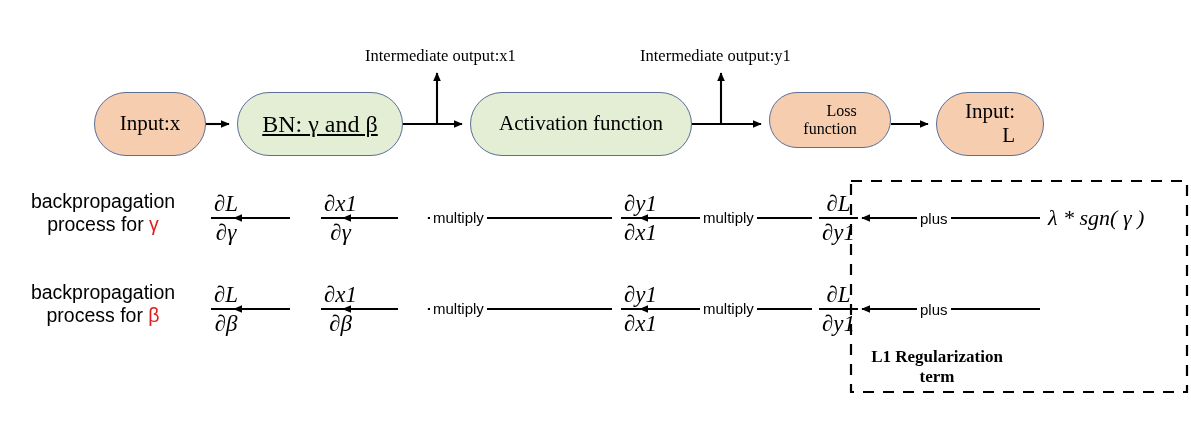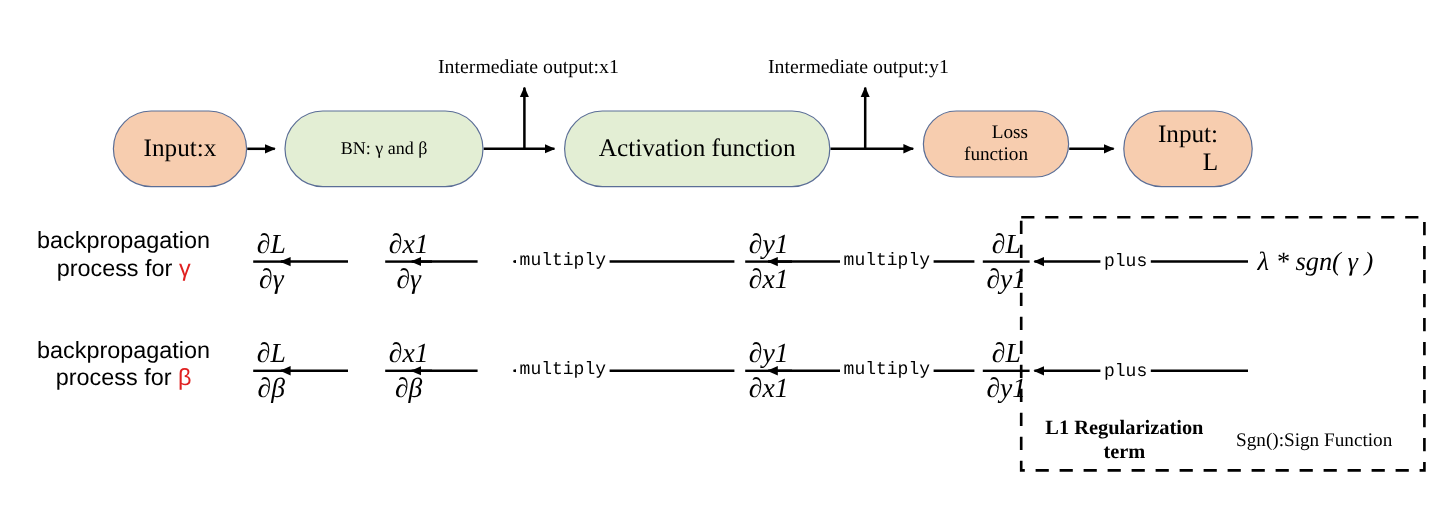--- a/index.html
+++ b/index.html
@@ -30,21 +30,21 @@
     justify-content: center;
     text-align: center;
     line-height: 1.12;
     font-family: "Liberation Serif", "DejaVu Serif", serif;
   }
   .node.orange { background: #f7cdaf; text-align: right; }
   .node.green  { background: #e3eed4; }
 
   
   #node-input    { left: 94px;  top: 92px;  width: 112px; height: 64px; border-radius: 32px; font-size: 21px; }
-  #node-bn       { left: 237px; top: 92px;  width: 166px; height: 64px; border-radius: 32px; font-size: 15px; }
+  #node-bn       { left: 237px; top: 92px;  width: 166px; height: 64px; border-radius: 32px; font-size: 24px; text-decoration: underline; }
   #node-act      { left: 470px; top: 92px;  width: 222px; height: 64px; border-radius: 32px; font-size: 21px; text-align: center; }
   #node-loss     { left: 769px; top: 92px;  width: 122px; height: 56px; border-radius: 32px; font-size: 16px; }
   #node-output   { left: 936px; top: 92px;  width: 108px; height: 64px; border-radius: 32px; font-size: 21px; }
 
   .branch-label {
     position: absolute;
     font-size: 16.5px;
     white-space: nowrap;
     font-family: "Liberation Serif", "DejaVu Serif", serif;
   }
@@ -78,21 +78,21 @@
   .frac .bar { display: block; height: 1.6px; background: #000; margin: 0 1px; }
   .frac .den { display: block; padding: 2px 4px 0 4px; }
 
   
   .edge-label {
     position: absolute;
     font-size: 15px;
     font-style: normal;
     background: #ffffff;
     padding: 0 3px;
-    font-family: Liberation Mono, monospace;
+    font-family: Liberation Sans, sans-serif;
     white-space: nowrap;
   }
 
   
   .reg-term {
     position: absolute;
     font-family: "Liberation Serif", "DejaVu Serif", serif;
     font-style: italic;
     font-size: 22px;
     white-space: nowrap;
@@ -258,15 +258,14 @@
   <div class="edge-label" style="left:430px; top:300px;">multiply</div>
   <div class="edge-label" style="left:700px; top:300px;">multiply</div>
   <div class="edge-label" style="left:917px; top:301px;">plus</div>
 
 
   <div id="l1-caption">
     <span>L1 Regularization</span><br>
     <span>term</span>
   </div>
 
-  <div id="sgn-caption">Sgn():Sign Function</div>
 
 </div>
 
 </body></html>

